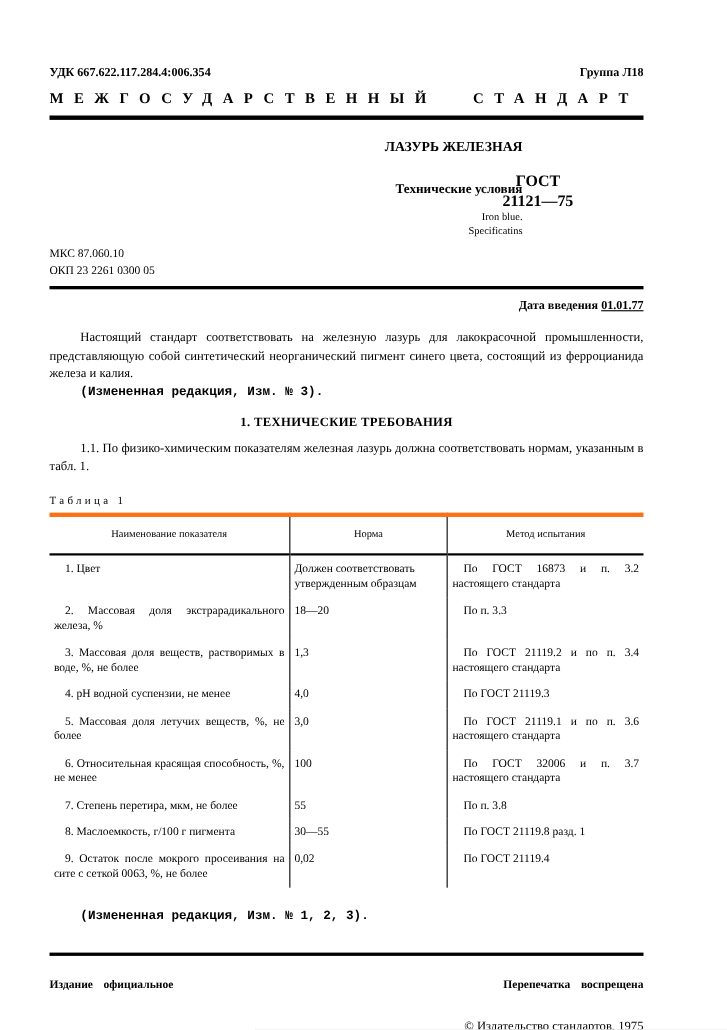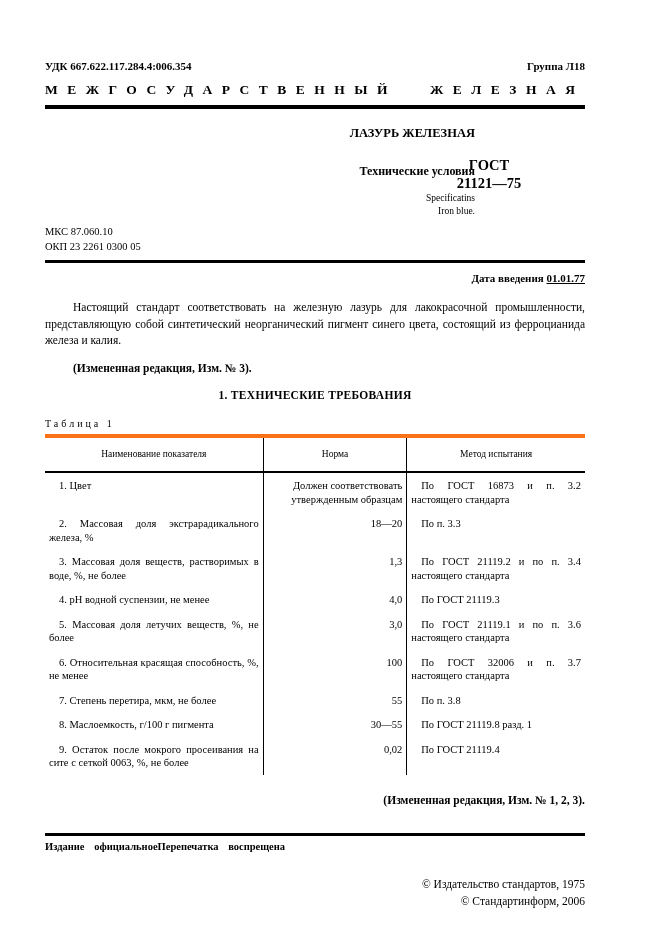--- a/index.html
+++ b/index.html
@@ -56,21 +56,22 @@
     line-height: 16.5px;
     text-align: justify;
     text-indent: 28px;
     margin: 0;
   }
   .intro-para { margin-top: 15px; }
   .amendment {
     font-weight: bold;
     font-size: 11.5px;
     text-indent: 28px;
-    margin: 13px 0 0 0;
+    margin: 1px 0 0 0;
+    font-family: Liberation Mono, monospace;
   }
   .section-heading {
     text-align: center;
     font-size: 11.5px;
     font-weight: bold;
     margin: 15px 0 0 0;
     letter-spacing: 0.3px;
   }
   .para-11 { margin-top: 10px; }
   .table-caption {
@@ -96,55 +97,55 @@
     font-weight: normal;
     font-size: 9.5px;
     text-align: center;
     padding: 10px 6px;
   }
   table.spec th:nth-child(-n+2), table.spec td:nth-child(-n+2) {
     border-right: 1.5px solid #000;
   }
   table.spec td { vertical-align: top; padding: 6px 4px 5px; }
   td.c-name { text-align: justify; text-indent: 10px; padding-left: 0; padding-right: 9px; }
-  td.c-norm { text-align: right; }
+  td.c-norm { text-align: left; }
   td.c-method { text-align: justify; text-indent: 10px; padding-left: 10px; padding-right: 2px; }
-  .amendment-2 { margin-top: 19px; text-align: right; }
+  .amendment-2 { margin-top: 19px; }
   .footer-rule { margin-top: 27px; }
   .footer-row {
     display: flex;
-    justify-content: flex-start;
+    justify-content: space-between;
     font-weight: bold;
     font-size: 10.5px;
-    margin-top: 5px;
+    margin-top: 21px;
     word-spacing: 7px;
   }
   .copyright { text-align: right; font-size: 11.5px; line-height: 17px; margin-top: 24px; }
 </style>
 </head>
 <body>
 
 <div class="page">
 
   <div class="udk-row">
     <span>УДК 667.622.117.284.4:006.354</span>
     <span>Группа Л18</span>
   </div>
 
-  <div class="standard-type">МЕЖГОСУДАРСТВЕННЫЙ ЖЕЛЕЗНАЯ</div>
+  <div class="standard-type">МЕЖГОСУДАРСТВЕННЫЙ СТАНДАРТ</div>
 
   <div class="rule rule-thick"></div>
 
   <div class="title-block">
     <div class="titles">
       <div class="doc-title">ЛАЗУРЬ ЖЕЛЕЗНАЯ</div>
       <div class="doc-subtitle">Технические условия</div>
       <div class="title-en">
+        <div>Iron blue.</div>
         <div>Specificatins</div>
-        <div>Iron blue.</div>
       </div>
     </div>
     <div class="gost-block">
       <div>ГОСТ</div>
       <div>21121—75</div>
     </div>
   </div>
 
   <div class="codes">
     <div>МКС  87.060.10</div>
@@ -156,20 +157,21 @@
   <div class="date-line">
     <span>Дата введения</span>
     <span class="date-value">01.01.77</span>
   </div>
 
   <p class="body-para intro-para">Настоящий стандарт соответствовать на железную лазурь для лакокрасочной промышленности, представляющую собой синтетический неорганический пигмент синего цвета, состоящий из ферроцианида железа и калия.</p>
   <p class="amendment">(Измененная редакция, Изм. № 3).</p>
 
   <h2 class="section-heading">1.  ТЕХНИЧЕСКИЕ ТРЕБОВАНИЯ</h2>
 
+  <p class="body-para para-11">1.1.  По физико-химическим показателям железная лазурь должна соответствовать нормам, указанным в табл. 1.</p>
 
   <div class="table-caption">Таблица 1</div>
 
   <table class="spec">
     <colgroup>
         <col class="c1">
         <col class="c2">
         <col class="c3">
       </colgroup>
     <thead>

